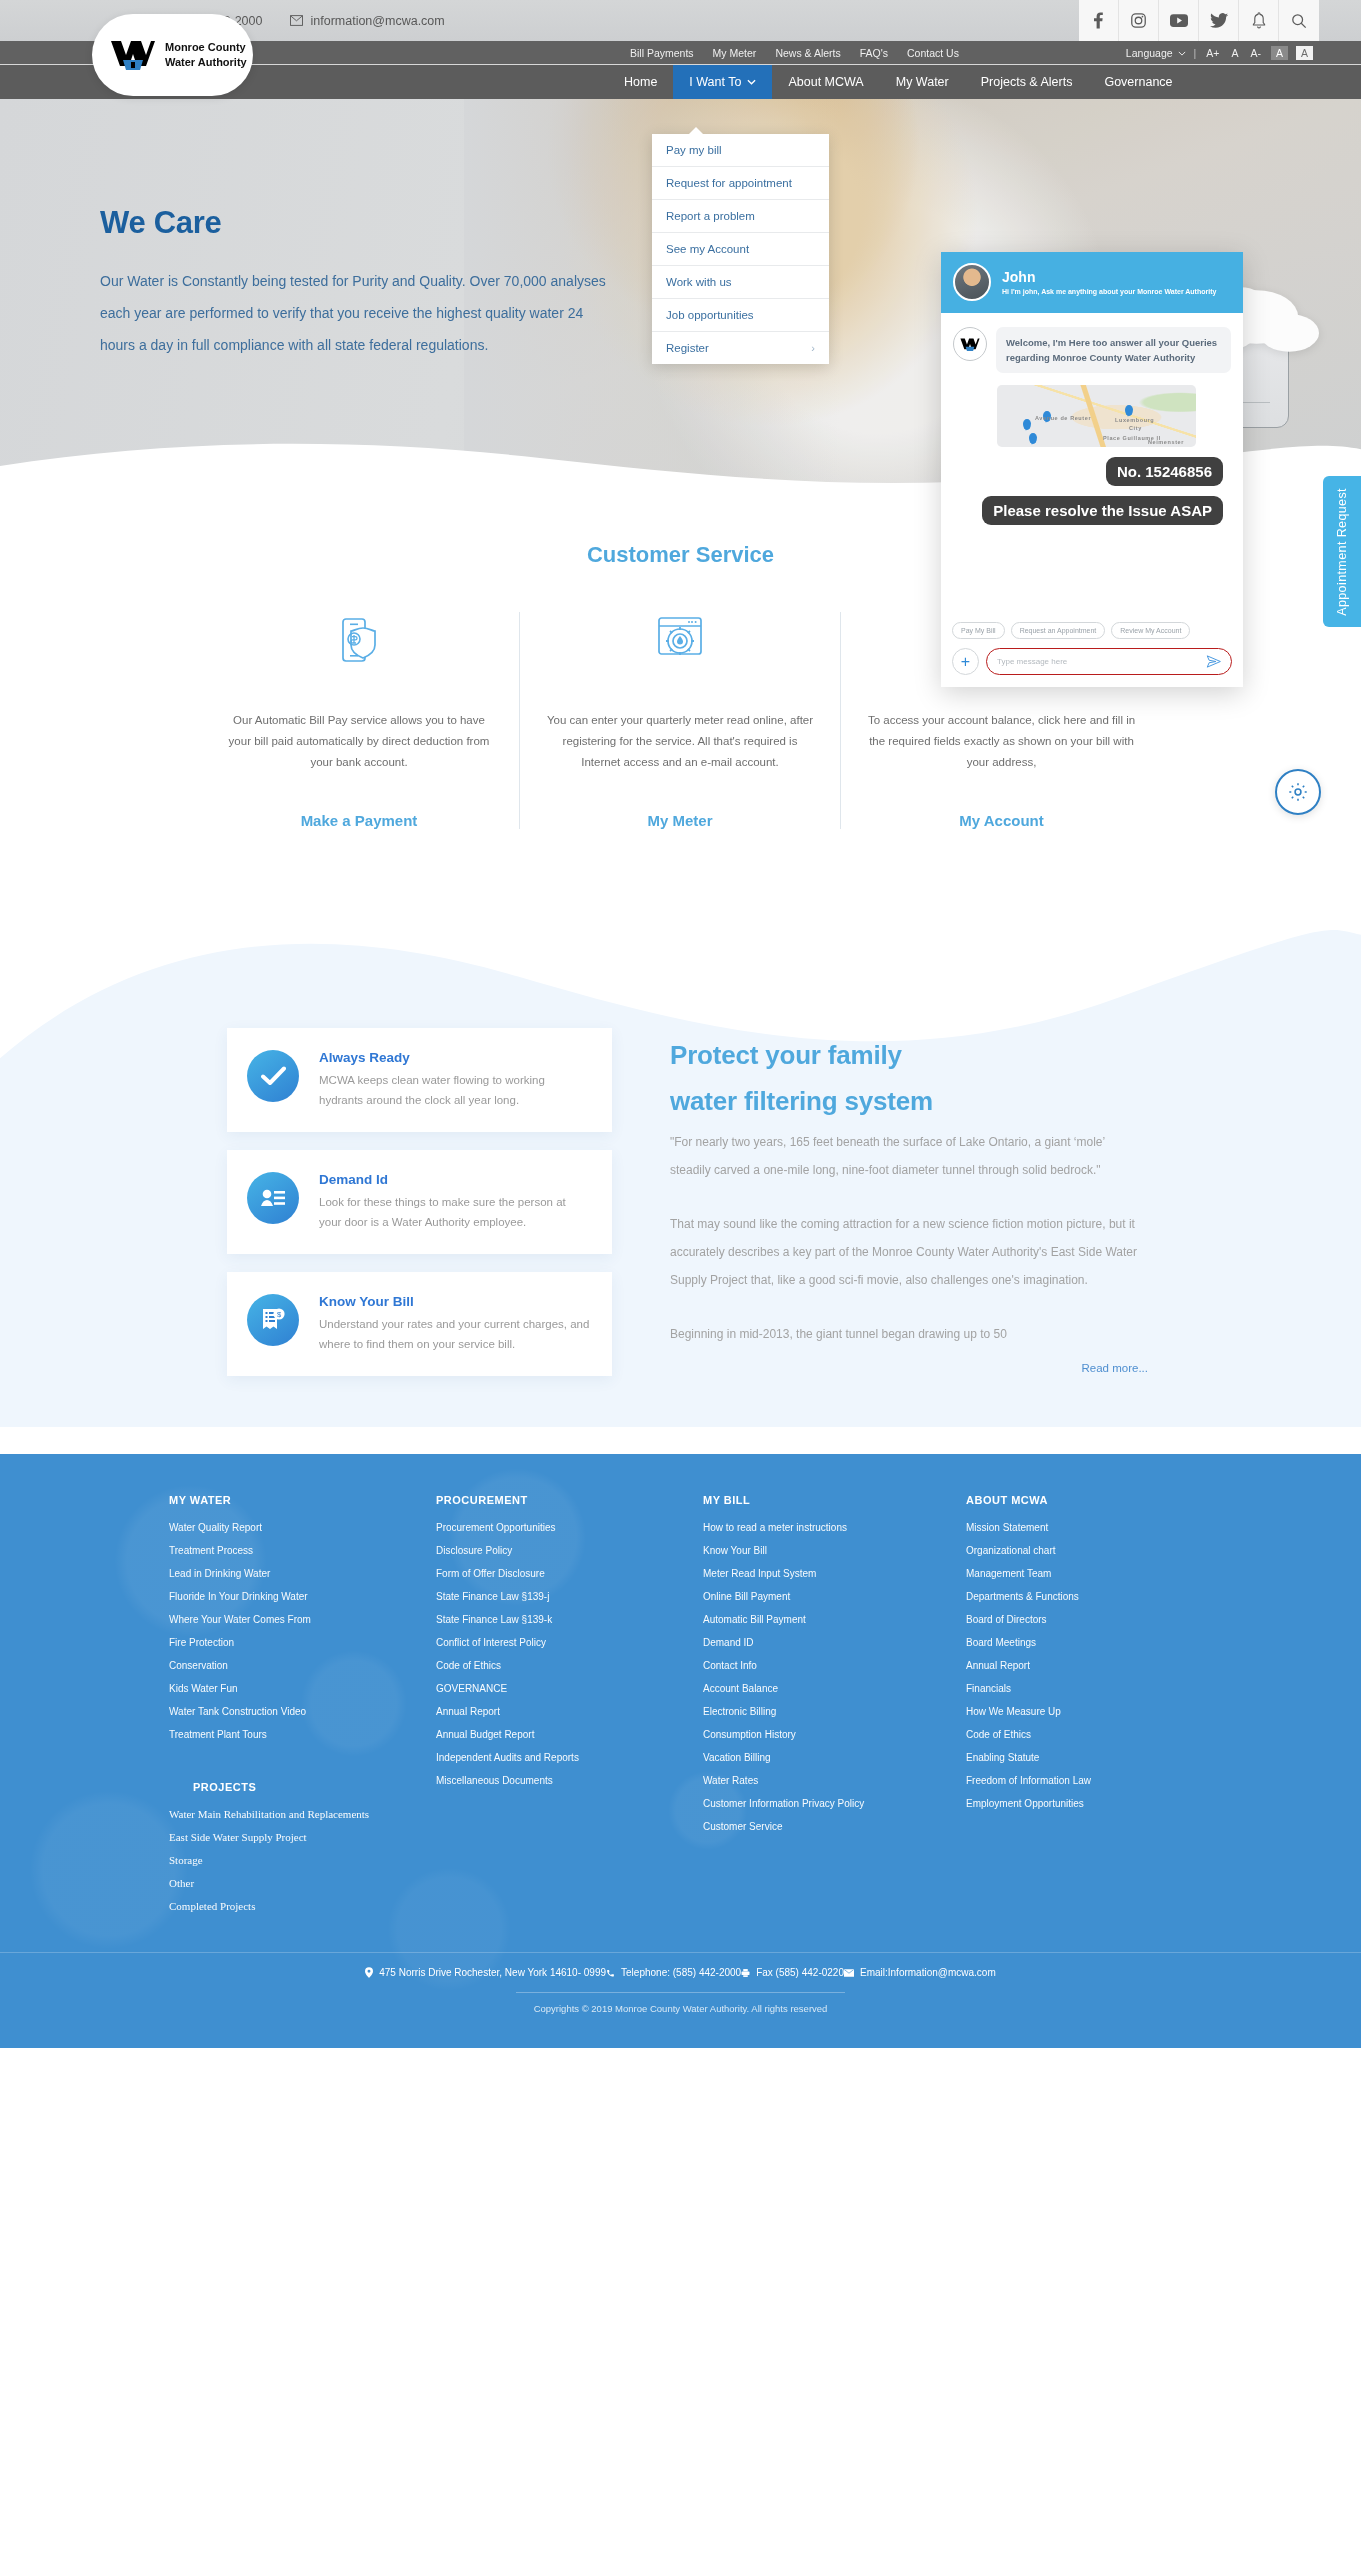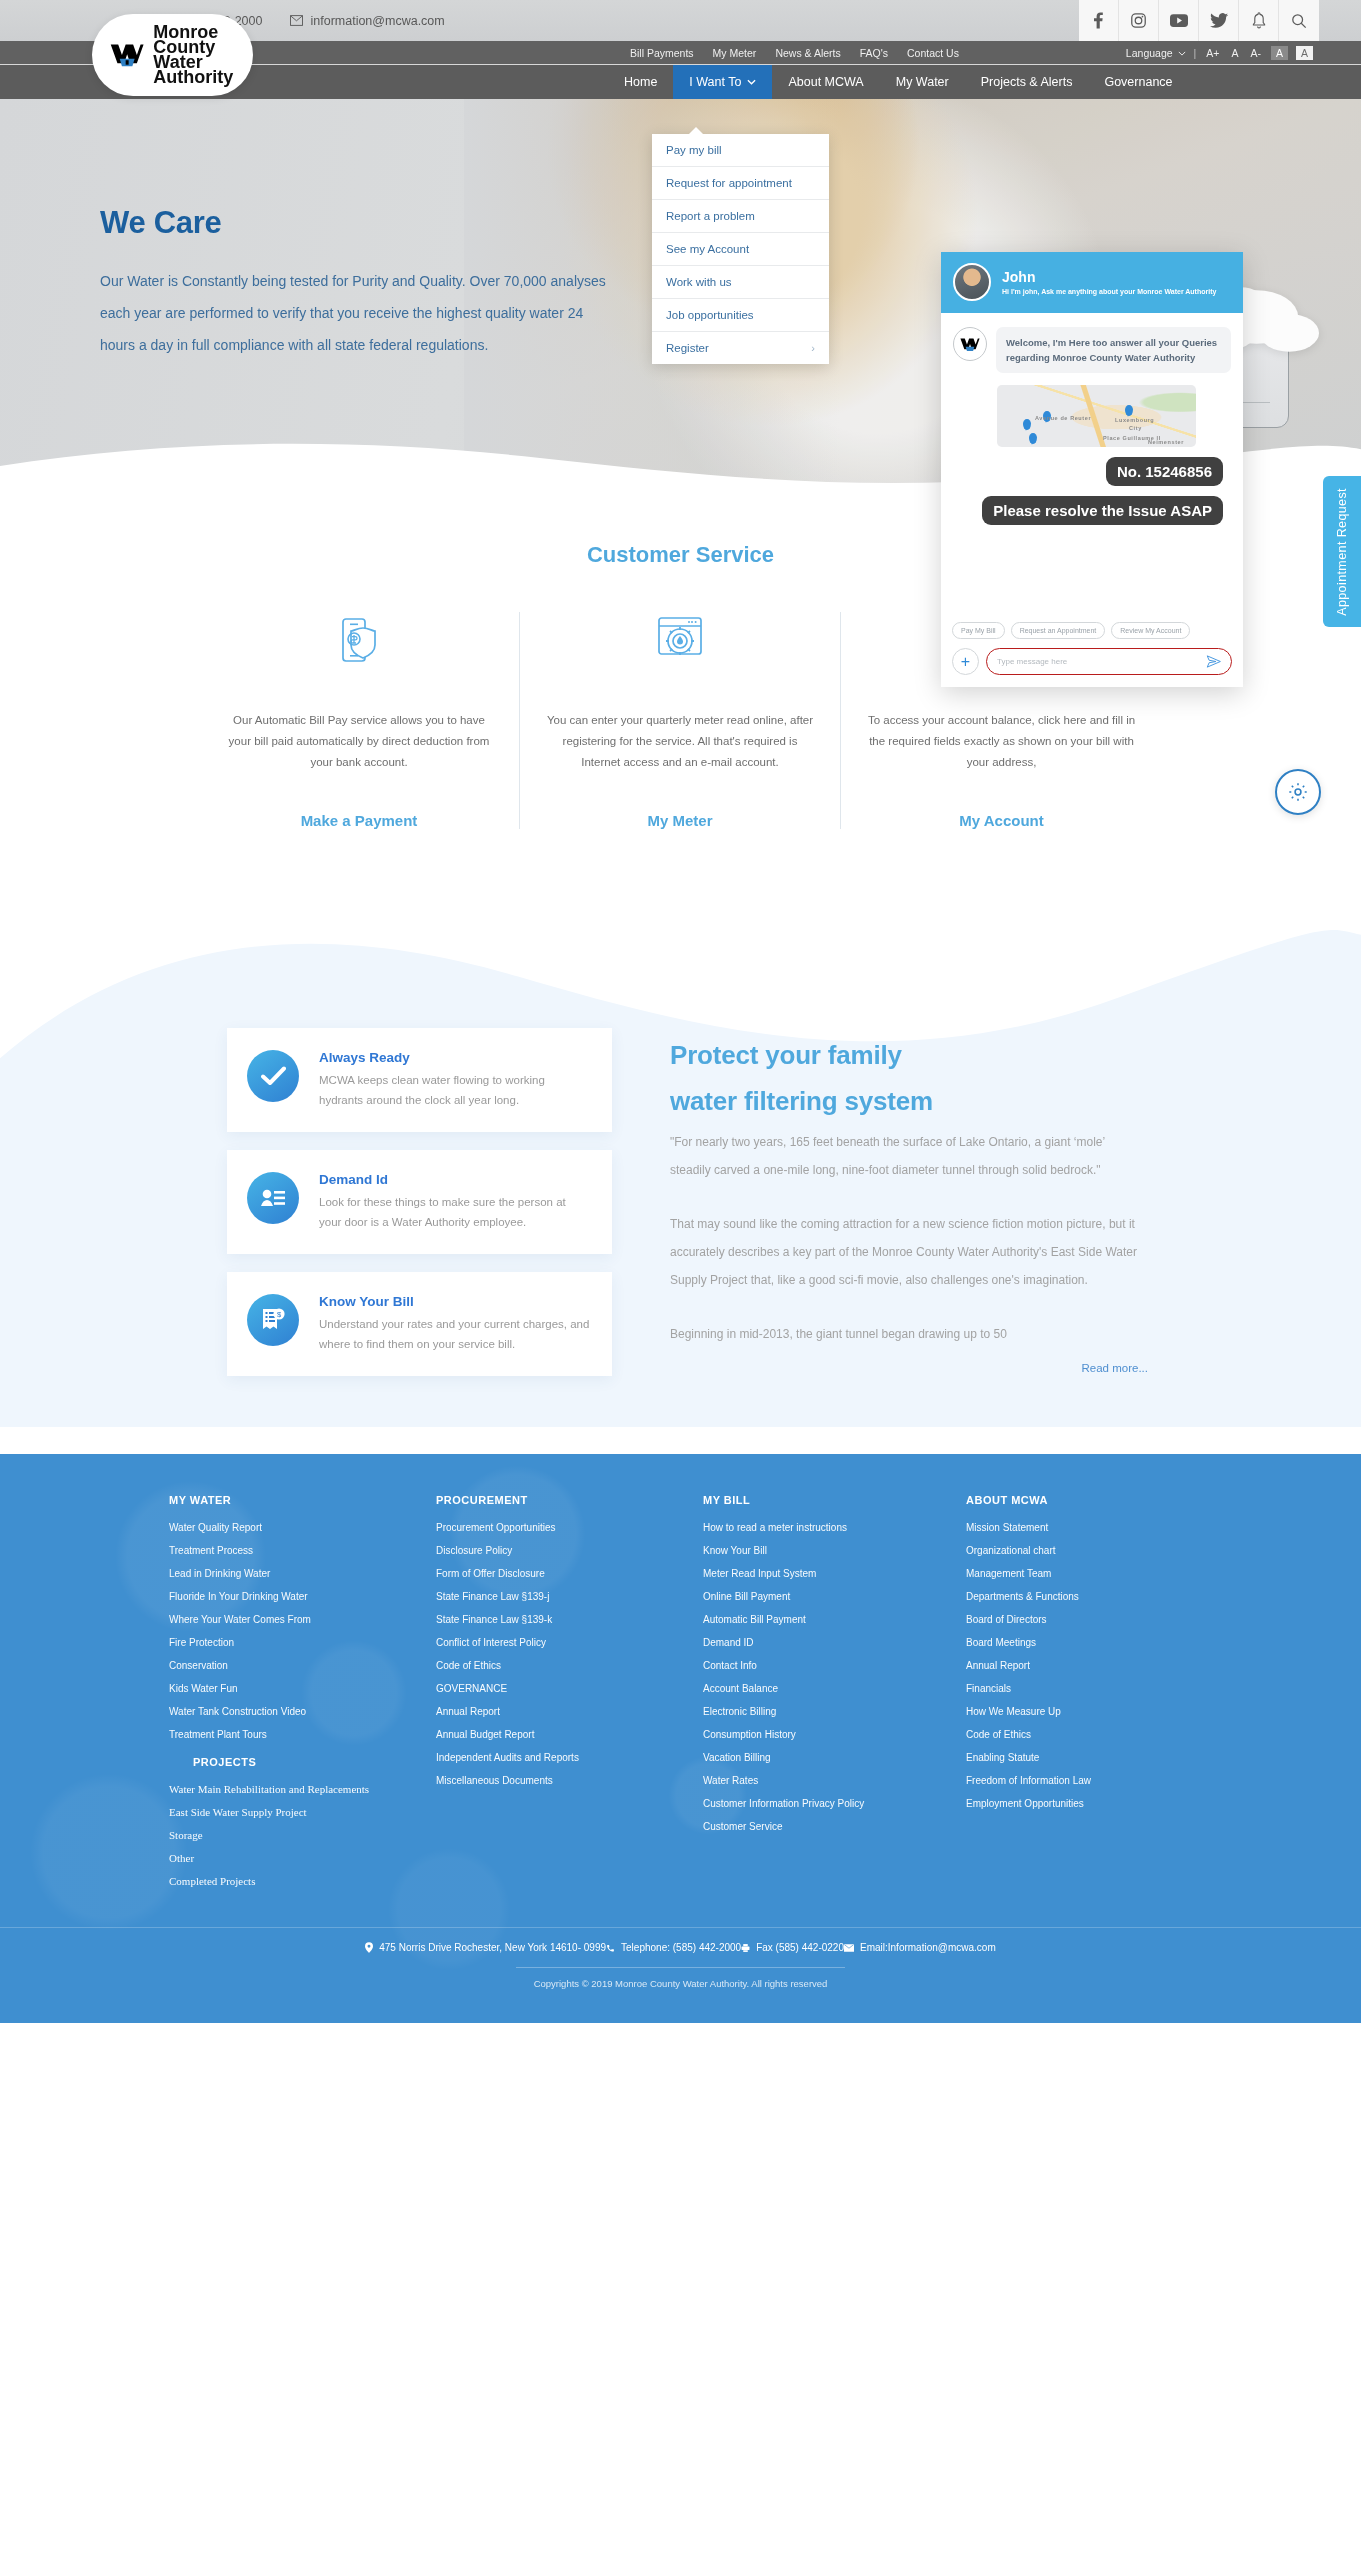--- a/index.html
+++ b/index.html
@@ -359,21 +359,21 @@
   .footer-cols {
     position: relative; z-index: 2;
     display: flex; padding-left: 169px; gap: 0;
   }
   .fcol { width: 267px; }
   .fcol:nth-child(3) { width: 263px; }
   .fhead {
     font-size: 11px; font-weight: bold; letter-spacing: 0.5px;
     margin-bottom: 10px; text-transform: uppercase;
   }
-  .fhead.sub { margin-top: 10px; padding-left: 24px; }
+  .fhead.sub { margin-top: 35px; padding-left: 24px; }
   .flink {
     font-size: 10px; line-height: 23px; color: #fff; cursor: pointer;
     opacity: .97;
   }
   .flink.serif { font-family: "Liberation Serif", serif; font-size: 11px; }
   .footer-bottom {
     position: relative; z-index: 2;
     margin-top: 34px; border-top: 1px solid rgba(255,255,255,.22);
     padding-top: 14px;
   }
@@ -394,21 +394,21 @@
   .logo-wrap {
     position: absolute; left: 92px; top: 14px;
     width: 161px; height: 82px;
     background: #fff; border-radius: 46px;
     display: flex; align-items: center; gap: 9px;
     padding-left: 18px;
     box-shadow: 0 2px 8px rgba(0,0,0,.10);
     z-index: 50;
   }
   .logo-mark { width: 46px; }
-  .logo-text { font-size: 18px; font-weight: bold; color: #111; line-height: 15px; }
+  .logo-text { font-size: 11px; font-weight: bold; color: #111; line-height: 15px; }
 </style>
 </head>
 <body>
 
 <div class="topbar">
   <div class="topbar-contact">
     <div class="tc-item">
       <svg width="11" height="11" viewBox="0 0 24 24">
           <path fill="#585858" d="M6.6 10.8c1.4 2.8 3.8 5.1 6.6 6.6l2.2-2.2c.3-.3.7-.4 1-.2 1.1.4 2.4.6 3.6.6.6 0 1 .4 1 1V20c0 .6-.4 1-1 1C10.1 21 3 13.9 3 5c0-.6.4-1 1-1h3.5c.6 0 1 .4 1 1 0 1.3.2 2.5.6 3.6.1.3 0 .7-.2 1l-2.3 2.2z"></path>
         </svg>

